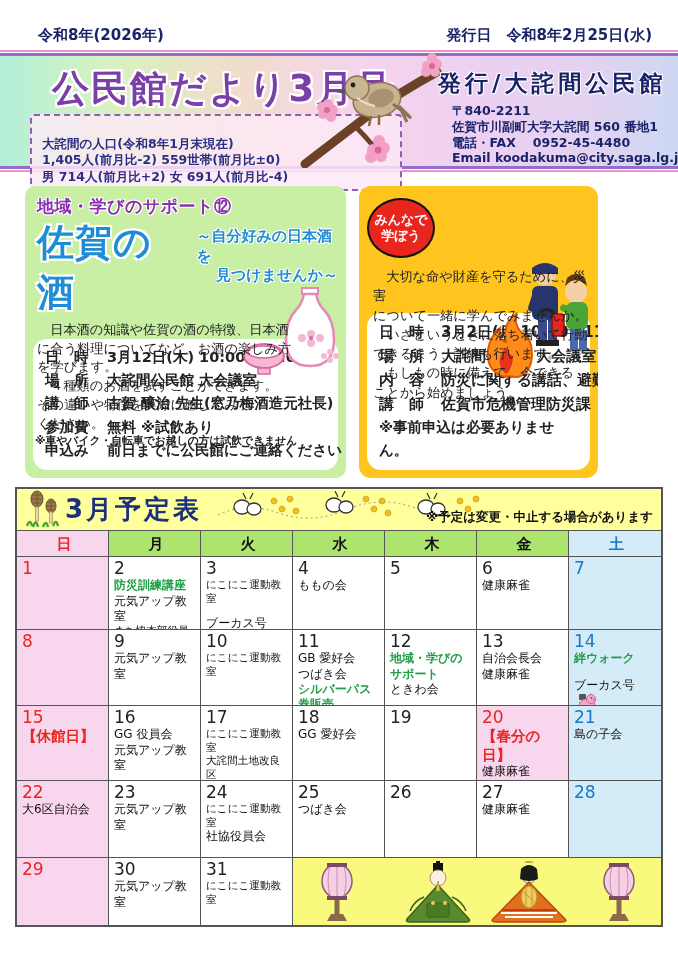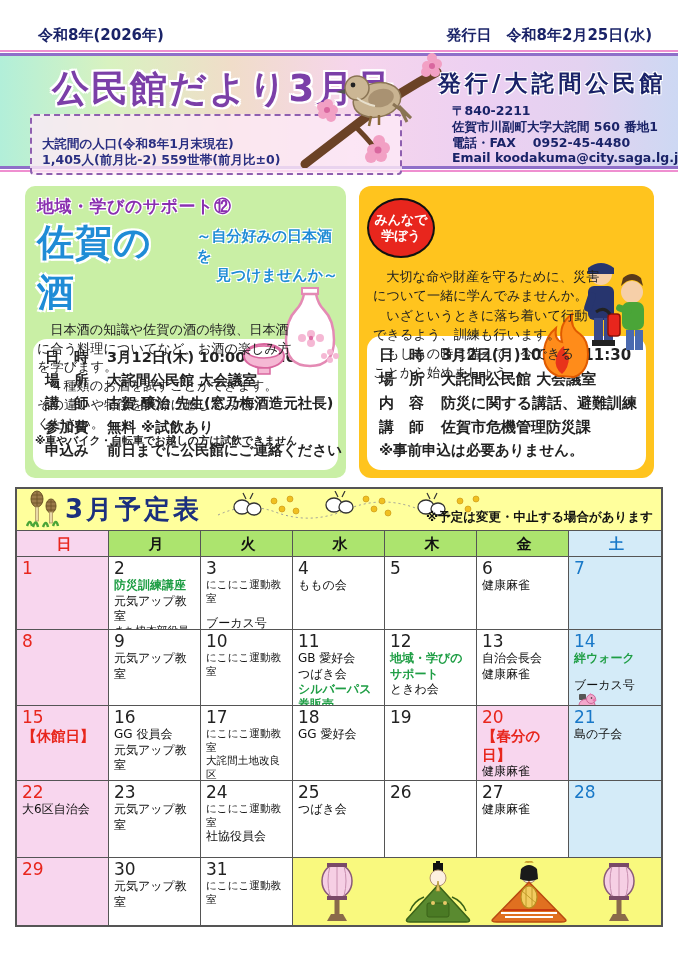--- a/index.html
+++ b/index.html
@@ -21,21 +21,21 @@
     text-shadow:-2px -2px 0 #fff,2px -2px 0 #fff,-2px 2px 0 #fff,2px 2px 0 #fff,0 -2px 0 #fff,0 2px 0 #fff,-2px 0 0 #fff,2px 0 0 #fff; }
   .pop-box { position:absolute; left:30px; top:58px; width:372px; background:rgba(252,233,246,.82);
              border:2px dashed #8f5fb0; border-radius:4px; padding:20px 8px 4px 10px;
              color:#2a2f82; font-weight:bold; font-size:12.5px; line-height:1.3; }
   .publisher { position:absolute; left:438px; top:12px; font-size:23px; font-weight:bold; color:#1a2368; letter-spacing:4px;
     text-shadow:-1px -1px 0 #fff,1px -1px 0 #fff,-1px 1px 0 #fff,1px 1px 0 #fff; }
   .addr { position:absolute; left:452px; top:47px; color:#1a2368; font-weight:bold; font-size:12.5px; line-height:1.26; white-space:nowrap; }
   .bird-illust { position:absolute; left:295px; top:-4px; }
 
   
-  .content-row { position:absolute; top:186px; left:25px; width:629px; height:292px; display:flex; gap:13px; }
+  .content-row { position:absolute; top:186px; left:25px; width:573px; height:292px; display:flex; gap:13px; }
 
   .sake-box { width:321px; background:#c9efa5; border-radius:10px; position:relative; overflow:hidden; }
   .sake-badge { margin:9px 0 0 12px; color:#8a2fb0; font-weight:bold; font-size:17px; letter-spacing:.5px;
     text-shadow:-1px -1px 0 #fff,1px -1px 0 #fff,-1px 1px 0 #fff,1px 1px 0 #fff; }
   .sake-title-row { display:flex; align-items:flex-start; margin:0 0 0 12px; }
   .sake-title { font-size:37px; font-weight:bold; color:#1f8cd6; letter-spacing:1px;
     text-shadow:-2px -2px 0 #fff,2px -2px 0 #fff,-2px 2px 0 #fff,2px 2px 0 #fff; }
   .sake-sub { color:#1f8cd6; font-weight:bold; font-size:15px; margin:9px 0 0 8px; line-height:1.3;
     text-shadow:-1px -1px 0 #fff,1px -1px 0 #fff,-1px 1px 0 #fff,1px 1px 0 #fff; }
   .sake-sub .l2 { text-align:right; padding-right:8px; }
@@ -99,20 +99,21 @@
 <div class="band-wrap">
   <div class="stripe-pink"></div>
   <div class="stripe-gap"></div>
   <div class="stripe-purple"></div>
   <div class="band">
     <div class="main-title">公民館だより3月号</div>
 
     <div class="pop-box">
       <div>大詫間の人口(令和8年1月末現在)</div>
       <div>1,405人(前月比-2) 559世帯(前月比±0)</div>
+      <div>男 714人(前月比+2)  女 691人(前月比-4)</div>
     </div>
 
     <svg class="bird-illust" width="150" height="116" viewBox="0 0 150 116">
       <path d="M10 112 Q45 85 75 62 Q105 40 142 20" stroke="#6b4226" stroke-width="9" fill="none" stroke-linecap="round"></path>
       <path d="M60 74 Q70 84 80 96" stroke="#6b4226" stroke-width="5" fill="none"></path>
       <g>
         <circle cx="28" cy="62" r="5" fill="#f2a0c4"></circle>
           <circle cx="38" cy="58" r="5" fill="#f2a0c4"></circle>
           <circle cx="33" cy="52" r="5" fill="#f2a0c4"></circle>
           <circle cx="27" cy="55" r="5" fill="#f2a0c4"></circle>

